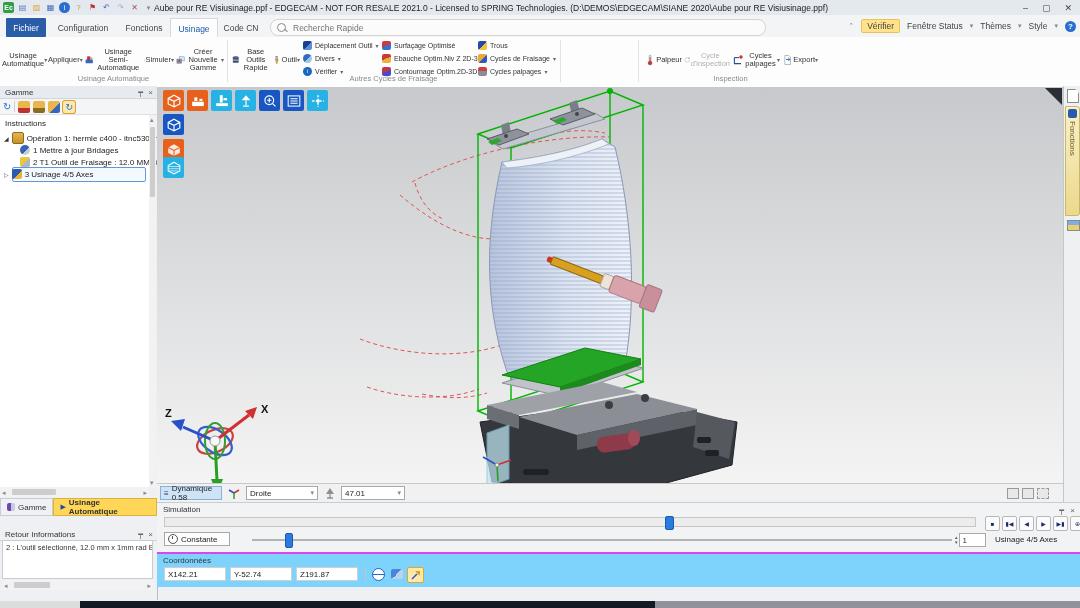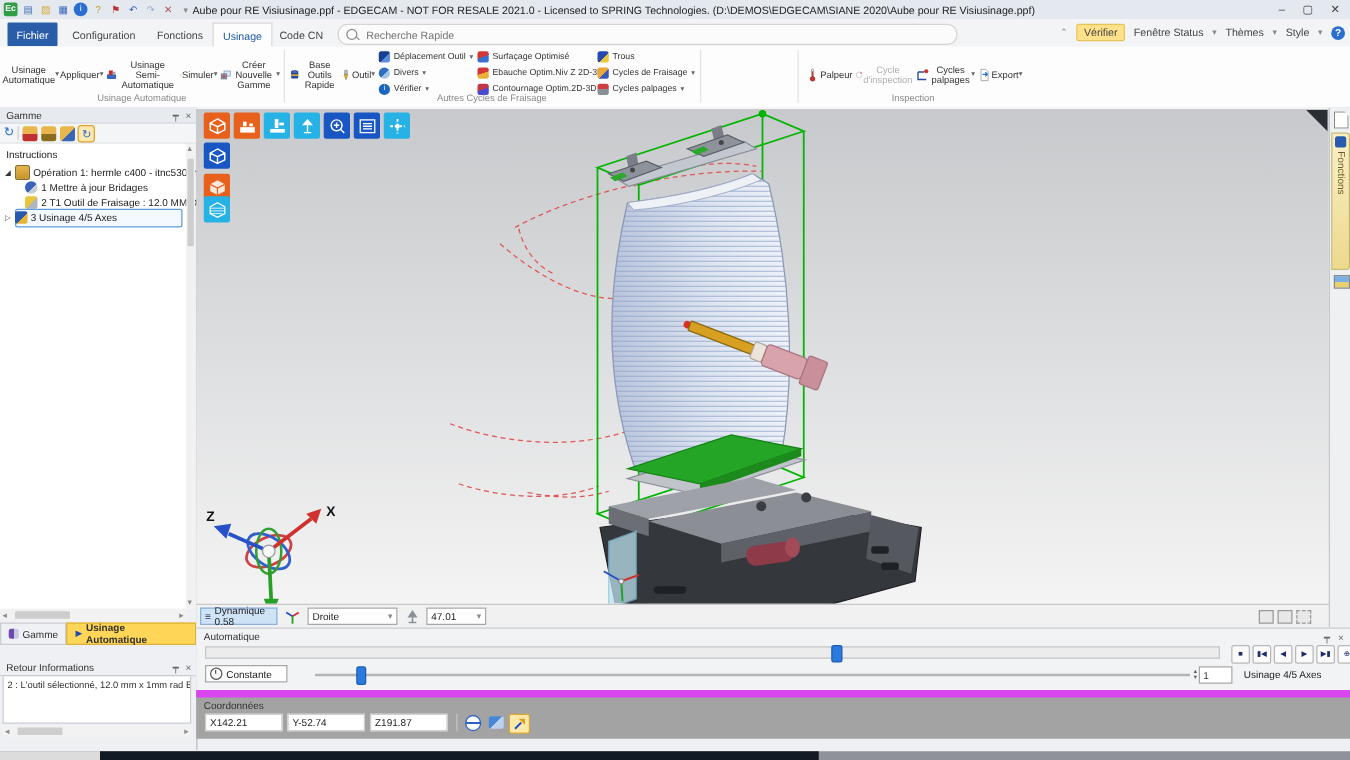--- a/index.html
+++ b/index.html
@@ -97,21 +97,21 @@
   .clock{width:8px;height:8px;border:1.2px solid #555;border-radius:50%;position:relative}
   .clock::after{content:"";position:absolute;left:3px;top:1px;width:1.2px;height:3px;background:#555}
   .sline{position:absolute;left:95px;top:36px;width:700px;height:2px;background:#b4b4b4}
   .slthumb{position:absolute;left:128px;top:30px;width:6px;height:13px;background:#2a7ae0;border:1px solid #1b5cb0;border-radius:2px}
   .spin{position:absolute;left:798px;top:30px;display:flex;align-items:center}
   .sparr{display:flex;flex-direction:column;font-size:5px;color:#555;line-height:5px}
   .spval{width:22px;height:12px;background:#fff;border:1px solid #a8a8a8;font-size:8px;display:flex;
          align-items:center;padding-left:3px;margin-left:1px}
   .simmode{position:absolute;left:838px;top:32px;font-size:8px;color:#222}
   
-  .coordp{left:157px;top:552px;width:923px;height:33px;background:#a3a3a3;border-top:6px solid #d946ef}
+  .coordp{left:157px;top:552px;width:923px;height:33px;background:#7dd3fc;border-top:2px solid #d946ef}
   .cfield{position:absolute;top:13px;width:62px;height:14px;background:#fff;border:1px solid #cfcfcf;
           font-size:8px;color:#222;display:flex;align-items:center;padding-left:3px;box-sizing:border-box}
   .cico{position:absolute;top:13px;width:15px;height:14px;display:flex;align-items:center;justify-content:center}
   .globe{width:11px;height:11px;border:1.5px solid #2a62c8;border-radius:50%;
          background:linear-gradient(#fff 45%,#2a62c8 45%,#2a62c8 55%,#fff 55%)}
   .scrico{background:linear-gradient(135deg,#4a86d8 50%,#bcd2ec 50%);border-radius:2px;width:12px;height:10px}
   .hlico{background:#ffe9a8;border:1px solid #d8a838;border-radius:2px}
   
   .statusbar{left:0;top:591px;width:1080px;height:10px;background:#e6e6e6;border-top:1px solid #c4c4c4;
              font-size:7.5px;color:#666;display:flex;align-items:center}
@@ -580,21 +580,21 @@
     <div class="combo" style="left:89px;width:72px">
       <span>Droite</span>
       <span class="cv">▾</span>
     </div>
     <div class="abs" style="left:166px;top:2px">
       <svg width="14" height="14" viewBox="0 0 14 14">
           <polygon points="7,2 11,8 3,8" fill="#8a9096"></polygon>
           <path d="M7 8v4M4 12h6" stroke="#8a9096" stroke-width="1.3"></path>
         </svg>
     </div>
-    <div class="combo" style="left:184px;width:48px">
+    <div class="combo" style="left:184px;width:64px">
       <span>47.01</span>
       <span class="cv">▾</span>
     </div>
     <div class="wicons">
       <span class="wic"></span>
       <span class="wic" style="background:linear-gradient(90deg,#e8e8e8 48%,#9a9a9a 48%,#9a9a9a 52%,#e8e8e8 52%)"></span>
       <span class="wic" style="border-style:dashed"></span>
     </div>
   </div>
 
@@ -603,21 +603,21 @@
         <div class="pgic"></div>
       </div>
     <div class="vtab">
       <span style="width:9px;height:9px;background:#2a5ab0;border-radius:2px"></span>
       <span class="vtxt">Fonctions</span>
     </div>
     <div class="abs" style="left:3px;top:134px;width:11px;height:9px;background:linear-gradient(180deg,#7ab0e8 50%,#e8d06a 50%);border:1px solid #8a8a8a"></div>
   </div>
 
   <div class="abs simp">
-    <div class="simhdr">Automatique</div>
+    <div class="simhdr">Simulation</div>
     <span class="phx" style="right:16px;top:1px;position:absolute">┯</span>
     <span class="phx" style="right:5px;top:1px;position:absolute">×</span>
     <div class="track"></div>
     <div class="tkthumb" style="left:508px"></div>
     <div class="pbtns">
       <span class="pbtn">■</span>
       <span class="pbtn">▮◀</span>
       <span class="pbtn">◀</span>
       <span class="pbtn">▶</span>
       <span class="pbtn">▶▮</span>

